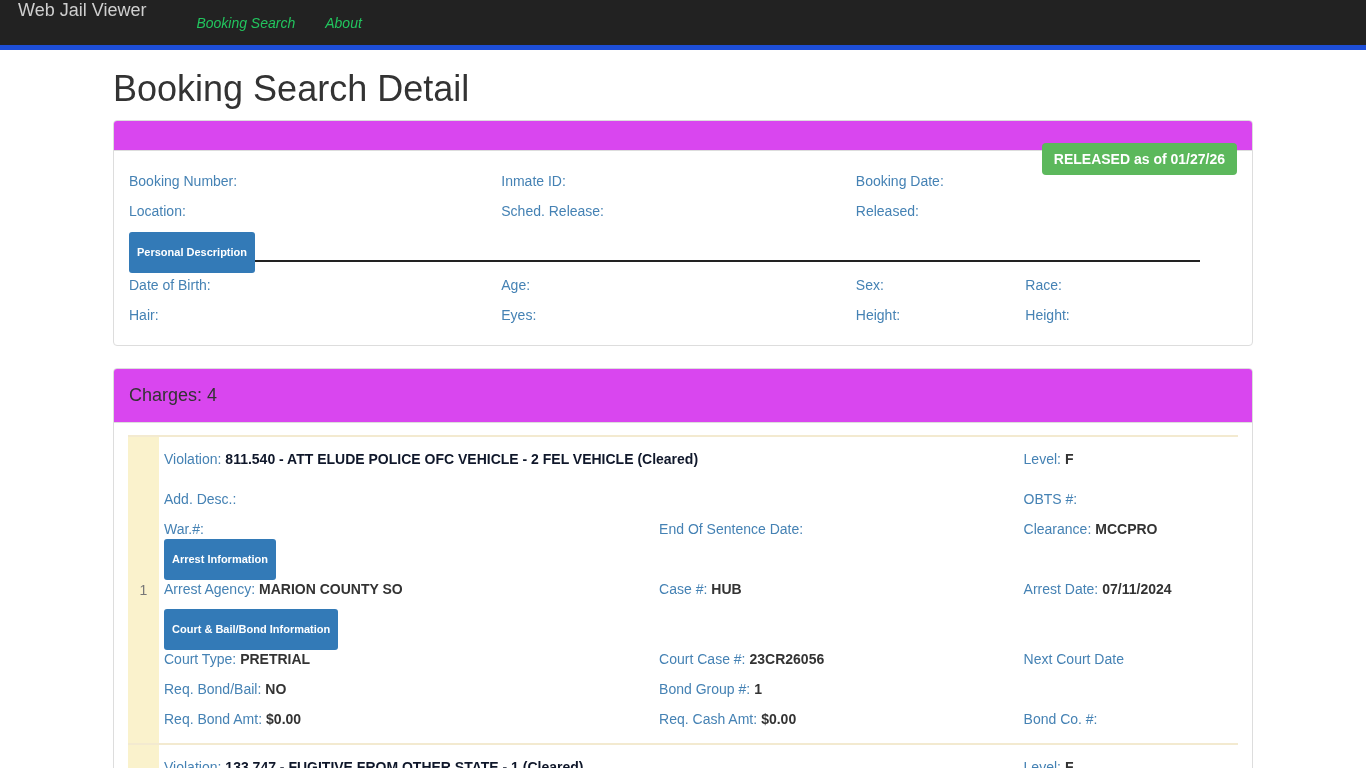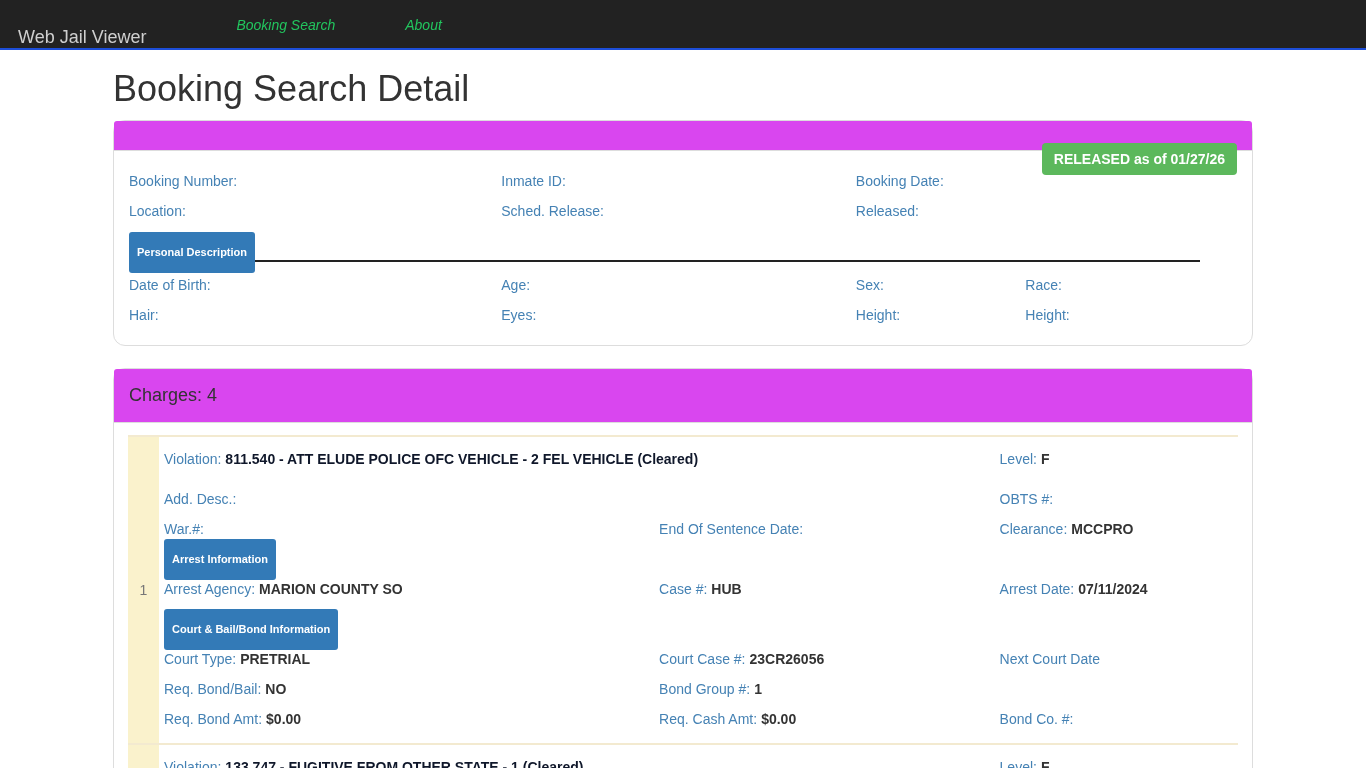--- a/index.html
+++ b/index.html
@@ -1,28 +1,28 @@
 <!DOCTYPE html>
 <html><head>
 <meta charset="utf-8">
 <style>
   * { margin: 0; padding: 0; box-sizing: border-box; }
   html, body { width: 1366px; height: 768px; overflow: hidden; background: #fff; }
   body { font-family: "Liberation Sans", "DejaVu Sans", sans-serif; font-size: 14px; color: #333; }
 
   
-  .navbar { height: 50px; background: #222; border-bottom: 2px solid #1d4ed8; display: flex; align-items: flex-end; padding: 0 15px; gap: 40px; }
+  .navbar { height: 50px; background: #222; border-bottom: 5px solid #1d4ed8; display: flex; align-items: flex-start; padding: 0 15px; }
   .navbar .brand { color: #cfcfcf; font-size: 18px; text-decoration: none; padding: 0 15px 0 3px; margin-right: 20px; cursor: pointer; }
   .navbar .navlink { color: #22c55e; font-size: 14px; text-decoration: none; padding: 15px; cursor: pointer; font-style: italic; }
 
   
   .container { width: 1140px; margin: 0 auto; }
   h1.page-title { font-size: 36px; font-weight: 500; color: #333; margin: 18px 0 10px 0; }
 
-  .panel { background: #fff; border: 1px solid #ddd; border-radius: 12px; margin-bottom: 22px; position: relative; }
+  .panel { background: #fff; border: 1px solid #ddd; border-radius: 4px; margin-bottom: 22px; position: relative; }
   .panel-heading { background: #d946ef; border-bottom: 1px solid #ddd; border-radius: 3px 3px 0 0; }
   .panel-heading.empty { height: 30px; }
   .panel-heading.charges-heading { padding: 16px 15px; font-size: 18px; color: #333; }
   .panel-body { padding: 15px; }
 
   
   .released-badge { position: absolute; top: 22px; right: 15px; background: #5cb85c; color: #fff; font-size: 14px; font-weight: bold; padding: 8px 12px; border-radius: 4px; }
   .frow { display: flex; line-height: 30px; }
   .frow .fc1 { flex: 0 0 33.6%; }
   .frow .fc2 { flex: 0 0 32.0%; }
@@ -35,21 +35,21 @@
   hr.dark { border: none; border-top: 2px solid #222; width: 96.7%; margin: 4px 0 8px 0; }
 
   
   .charges-list { padding: 12px 14px 0 14px; }
   .charge-row { display: flex; border-top: 2px solid #f3ead0; }
   .charge-num { flex: 0 0 31px; background: #faf2cc; color: #777; display: flex; align-items: center; justify-content: center; font-size: 14px; }
   .charge-content { flex: 1; padding: 7px 0 9px 5px; }
   .charge-line { display: flex; line-height: 30px; }
   .charge-line .c1 { flex: 0 0 46.1%; }
   .charge-line .c2 { flex: 0 0 31.7%; }
-  .charge-line .c3 { flex: 1; }
+  .charge-line .c3 { flex: 1; margin-left: 24px; }
   .charge-line .c12 { flex: 0 0 77.8%; }
   .gap-after { margin-bottom: 10px; }
   .gap-before { margin-top: 10px; }
   .viol-val { color: #0f172a; font-weight: bold; margin-left: 4px; }
   .badge-line { display: flex; align-items: center; height: 30px; }
   .charge-row.partial { min-height: 140px; }
 </style>
 </head>
 <body>
 

